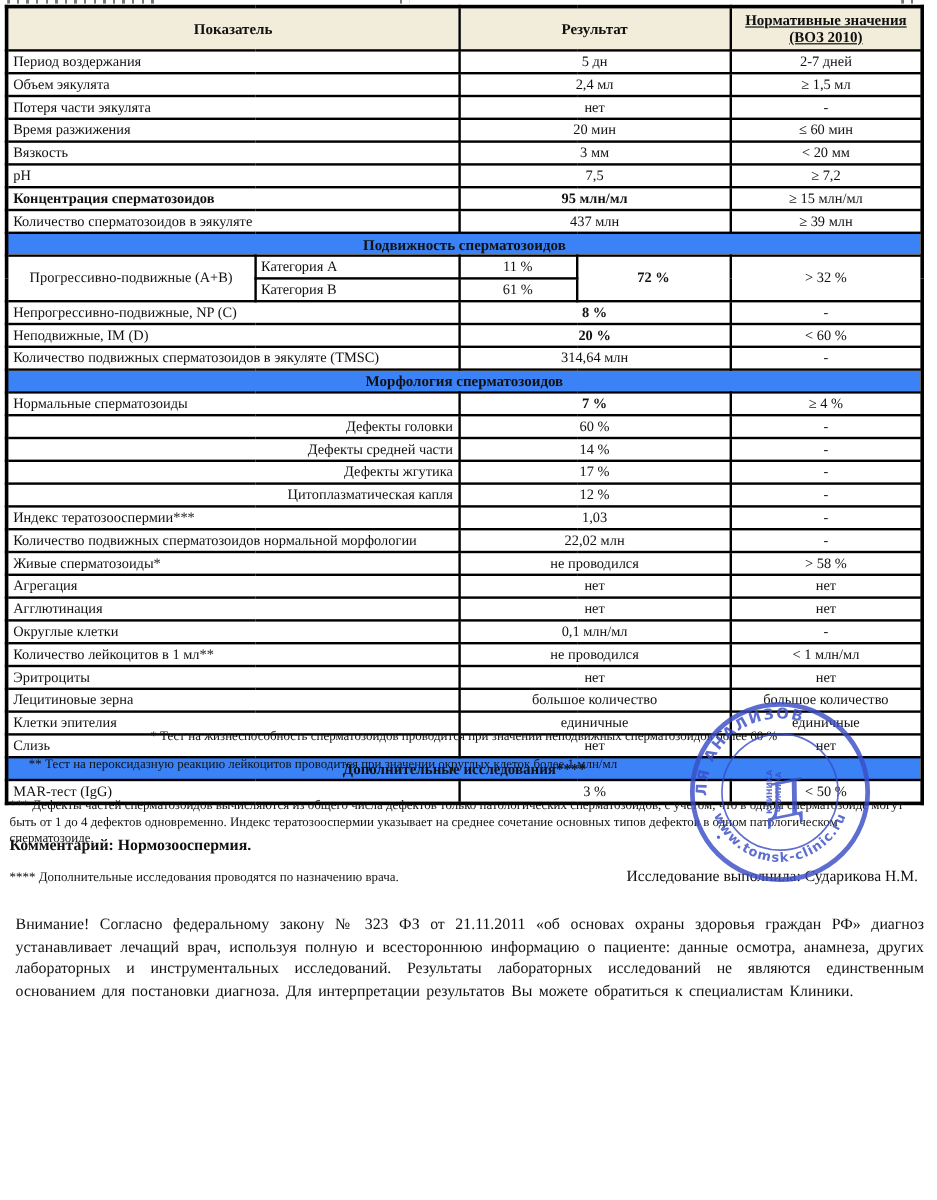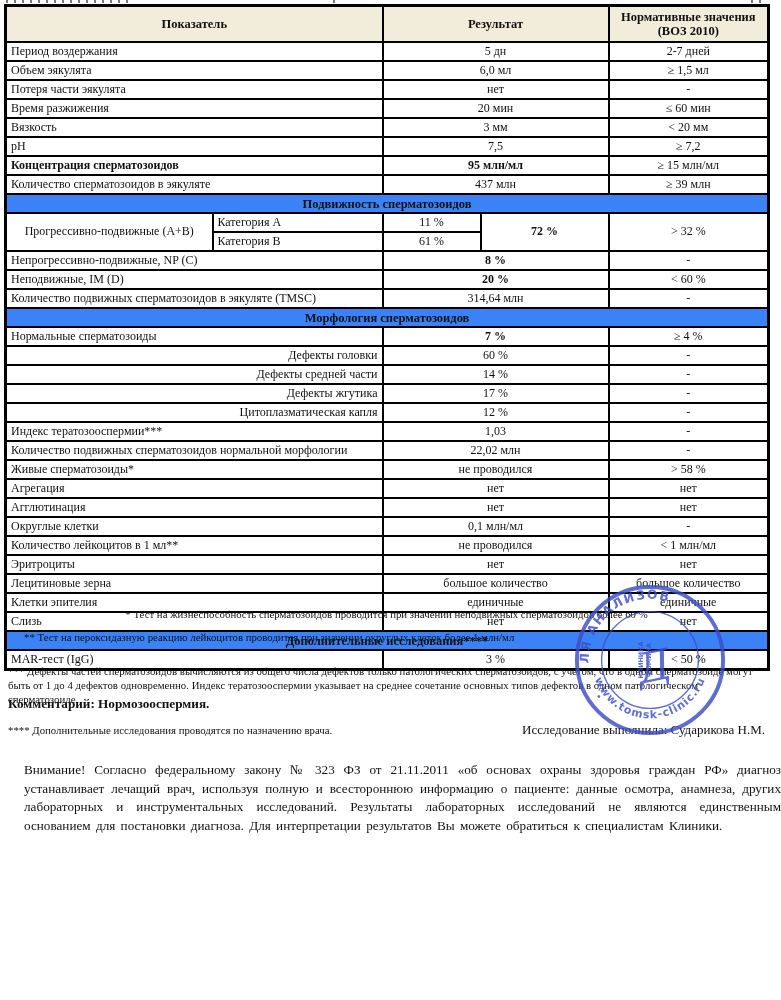--- a/index.html
+++ b/index.html
@@ -21,21 +21,21 @@
   }
   table.report td, table.report th{
     border:2px solid #000;
     font-size:12px;line-height:1.12;
     padding:0 4px;height:17px;overflow:hidden;vertical-align:middle;
   }
   table.report th{
     background:#f2edda;font-weight:bold;font-size:12.5px;text-align:center;
     height:34px;
   }
-  .pre{white-space:pre-line;}
+  .pre{white-space:pre-line;text-decoration:underline;}
   tr.section td{
     background:#3b82f6;font-weight:bold;text-align:center;font-size:12.5px;
   }
   td.c{text-align:center;}
   td.r{text-align:right;}
   td.b{font-weight:bold;}
 
   
   .fns{position:absolute;left:8px;top:607px;width:757px;font-size:10.8px;line-height:1.3;}
   .fn1{margin:0 0 9px 0;text-align:center;}
@@ -43,21 +43,21 @@
   .fn3{margin:0 0 16px 0;}
   .fn-row{display:flex;justify-content:space-between;align-items:baseline;}
   .performer{font-size:13px;white-space:nowrap;}
 
   
   .stamp{position:absolute;left:571px;top:581px;width:158px;height:158px;opacity:.82;}
 
   
   .comment{position:absolute;left:8px;top:696px;font-size:13.2px;font-weight:bold;}
   .notice{
-    position:absolute;left:24px;top:761px;width:757px;font-size:13.2px;
+    position:absolute;left:13px;top:761px;width:757px;font-size:13.2px;
     line-height:1.42;text-align:justify;text-align-last:left;word-spacing:2px;
   }
 </style>
 </head>
 <body>
 
 <div class="top-frag" style="left:6px;width:128px;"></div>
 <div class="top-frag" style="left:333px;width:8px;"></div>
 <div class="top-frag" style="left:751px;width:10px;"></div>
 
@@ -79,21 +79,21 @@
       </tr>
     </thead>
     <tbody>
         <tr>
           <td colspan="2">Период воздержания</td>
           <td class="c" colspan="2">5 дн</td>
           <td class="c">2-7 дней</td>
         </tr>
         <tr>
           <td colspan="2">Объем эякулята</td>
-          <td class="c" colspan="2">6,0 мл</td>
+          <td class="c" colspan="2">2,4 мл</td>
           <td class="c">≥ 1,5 мл</td>
         </tr>
         <tr>
           <td colspan="2">Потеря части эякулята</td>
           <td class="c" colspan="2">нет</td>
           <td class="c">-</td>
         </tr>
         <tr>
           <td colspan="2">Время разжижения</td>
           <td class="c" colspan="2">20 мин</td>

